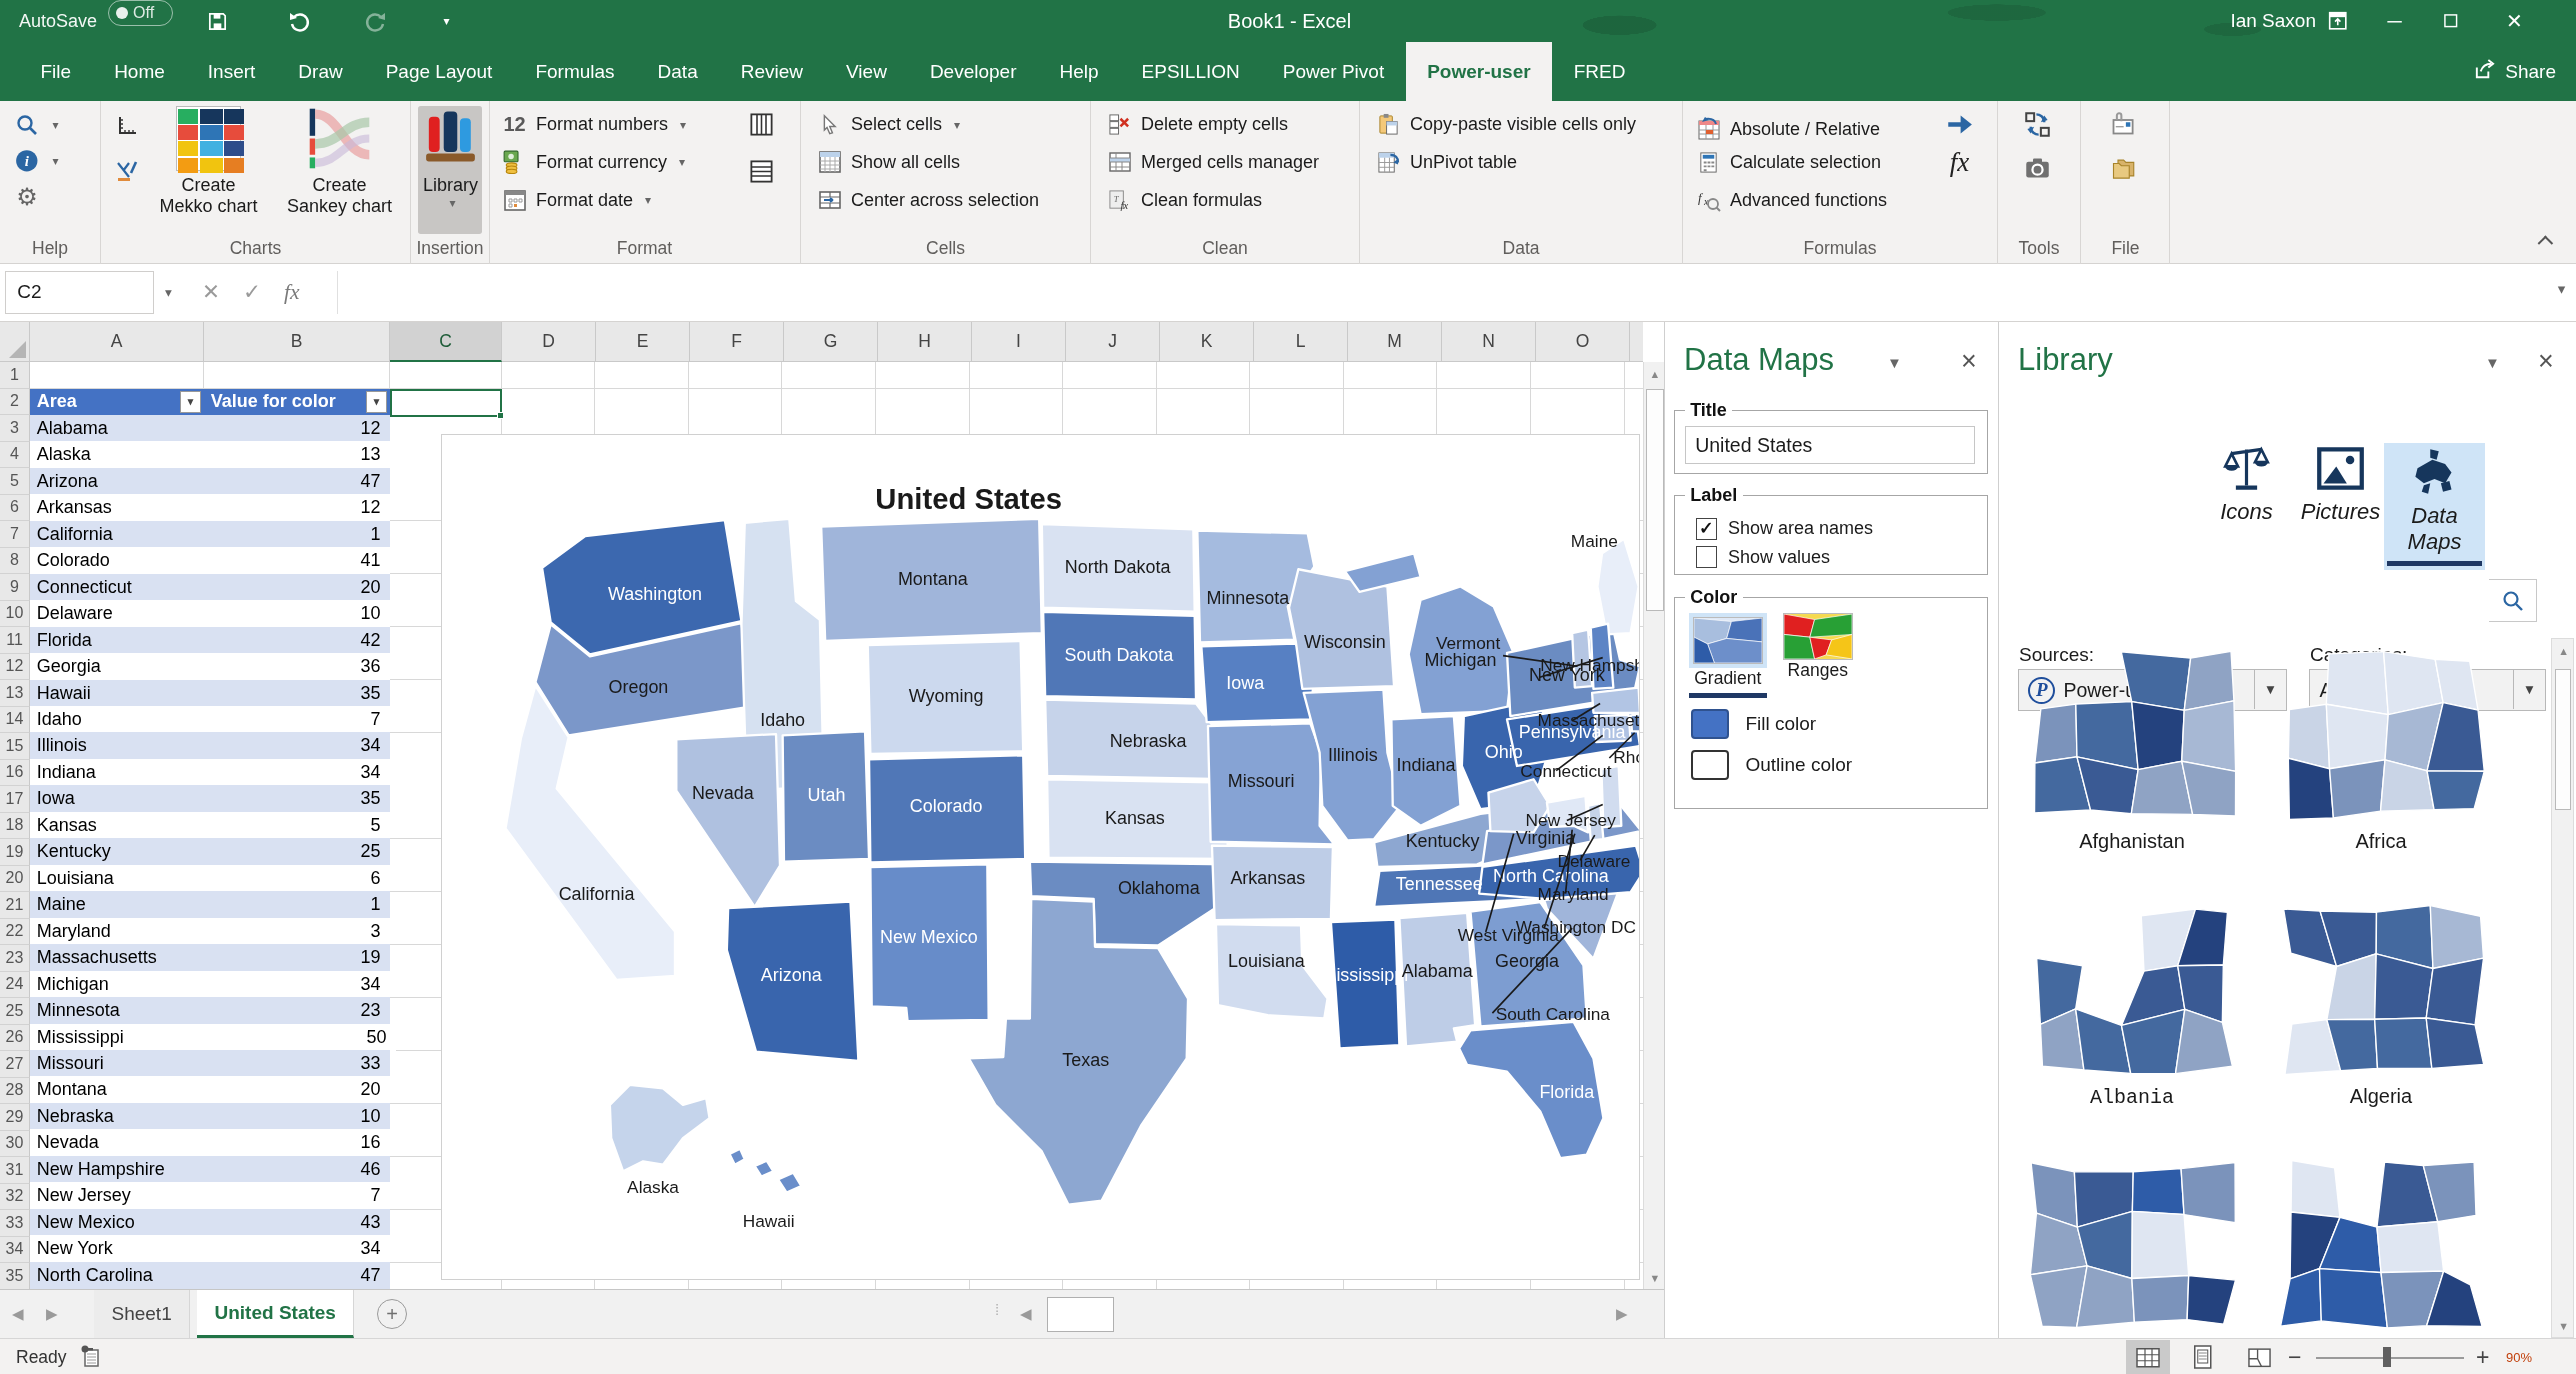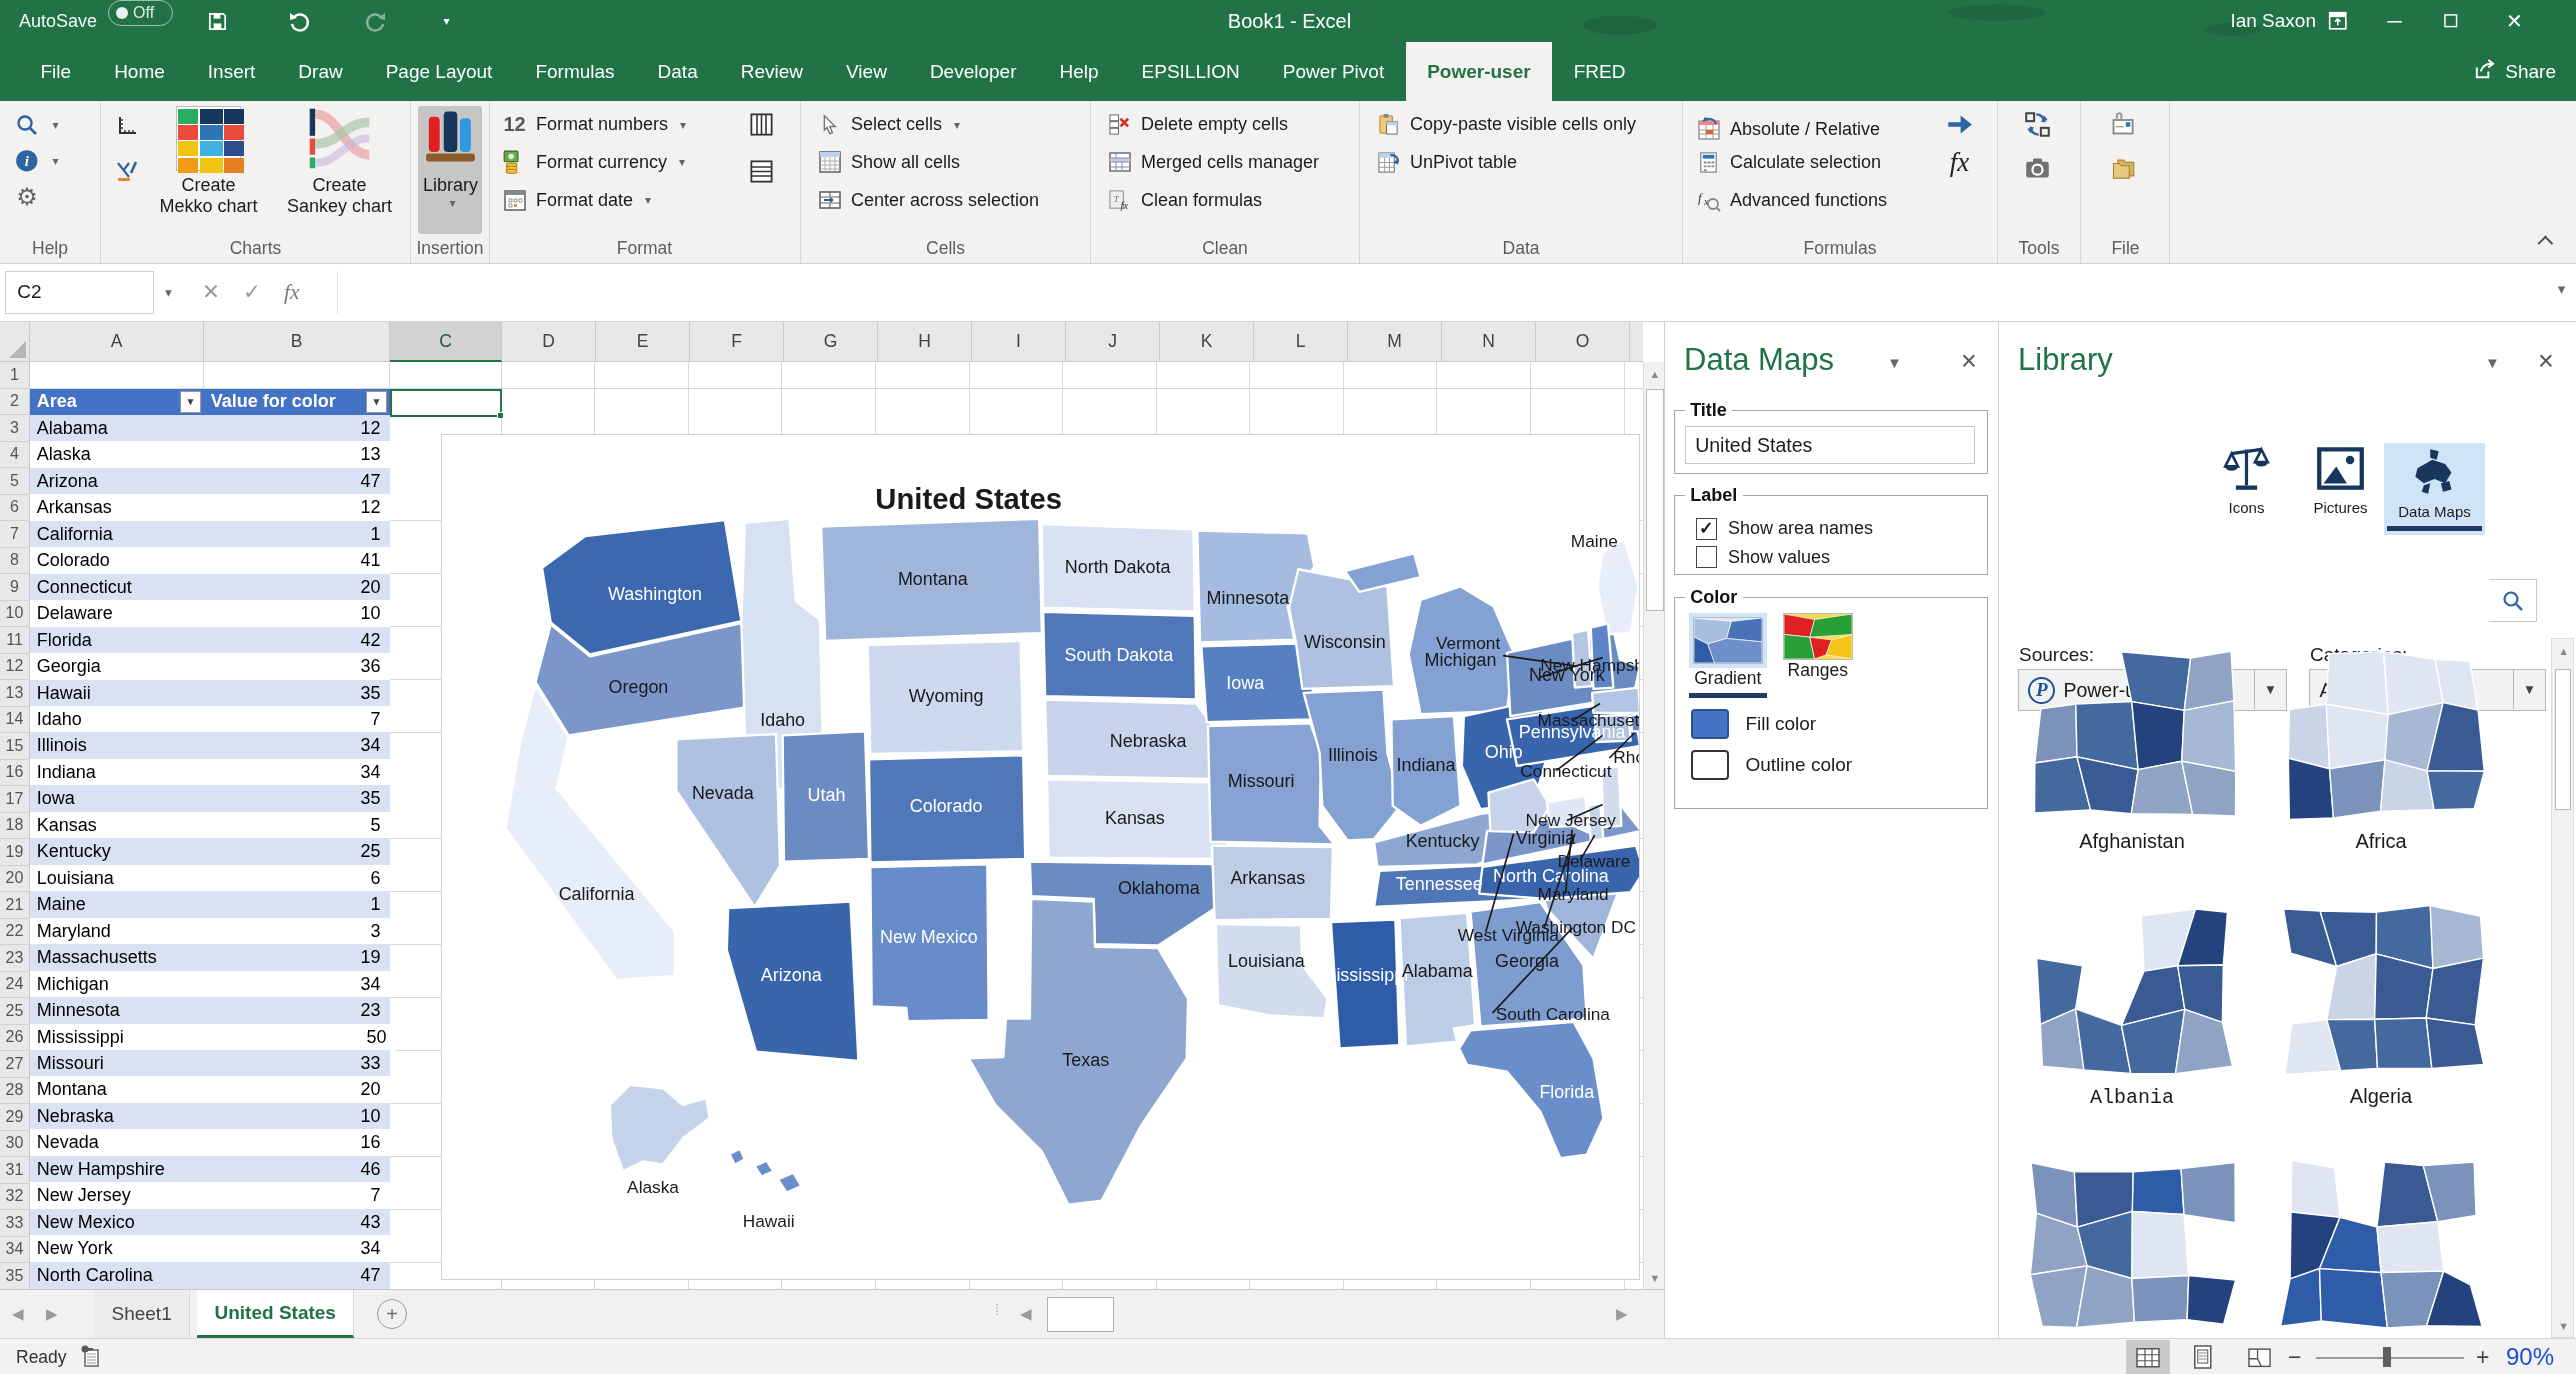--- a/index.html
+++ b/index.html
@@ -101,21 +101,21 @@
   .cbx { width:21.5px; height:21.5px; border:1.3px solid #444; background:#fff; display:flex; align-items:center; justify-content:center; font-size:17.5px; font-weight:bold; color:#111; }
   .swrow { display:flex; align-items:center; gap:16px; margin:10.8px 0 0 6.7px; font-size:19px; color:#1b1b1b; }
   .swatch { width:38px; height:30px; border-radius:4px; }
   .thumbsel { display:flex; gap:16px; margin-left:4px; }
   .cthumb { text-align:center; font-size:17.5px; color:#1b1b1b; }
   .cthumb .box { width:70px; height:47px; border:0.7px solid #bbb; }
   .cthumb.on .wrap { background:#cfe4f7; padding:4px; }
   .cthumb .ul { height:4.7px; background:#1f3864; margin-top:4px; }
 
   
-  .libtab { position:absolute; top:121px; width:101px; text-align:center; font-size:15px; color:#1b1b1b; }
+  .libtab { position:absolute; top:121px; width:101px; text-align:center; font-size:22px; color:#1b1b1b;font-style:italic; }
   .libtab .ic { width:51px; height:51px; margin:0 auto 5.4px auto; }
   .libtab.on .inner { background:#cfe4f7; padding:4px 2.7px; }
   .libtab.on .ul { height:5.4px; background:#1f3864; margin-top:5.4px; }
   #lib-search { position:absolute; left:19px; top:257px; width:471px; height:43px; border:1.3px solid #c8c8c8; font-size:19px; font-style:italic; color:#a0a0a0; display:flex; align-items:center; padding-left:10.8px; }
   #lib-search-btn { position:absolute; left:490px; top:257px; width:48px; height:43px; border:1.3px solid #c8c8c8; border-left:none; display:flex; align-items:center; justify-content:center; }
   .liblabel { position:absolute; font-size:19px; color:#1b1b1b; }
   .libdd { position:absolute; height:42px; background:#f2f2f2; border:1.3px solid #b8b8b8; display:flex; align-items:center; font-size:19.5px; color:#1b1b1b; padding-left:9.4px; gap:8px; }
   .libdd .dda { position:absolute; right:0; top:0; width:32px; height:39px; border-left:1.3px solid #b8b8b8; display:flex; align-items:center; justify-content:center; font-size:13.5px; color:#444; }
   .plogo { width:27px; height:27px; border:2px solid #1f4e9c; border-radius:50%; color:#1f4e9c; font-family:"Liberation Serif",serif; font-style:italic; font-weight:bold; font-size:19px; display:flex; align-items:center; justify-content:center; }
   .libcell { position:absolute; width:242px; text-align:center; }
@@ -127,21 +127,21 @@
   
   #statusbar { position:absolute; left:0; top:1338px; width:2576px; height:36px; background:#f3f2f1; border-top:0.7px solid #d6d6d6; font-size:17.5px; color:#333; }
   #status-ready { position:absolute; left:16px; top:0; height:36px; display:flex; align-items:center; }
   #macro-icon { position:absolute; left:81px; top:5.4px; }
   .vbtn { position:absolute; top:1.3px; width:44px; height:34px; display:flex; align-items:center; justify-content:center; }
   .vbtn.on { background:#cacaca; }
   #zoom-track { position:absolute; left:2316px; top:17.5px; width:148px; height:2px; background:#9a9a9a; }
   #zoom-notch { position:absolute; left:2389px; top:12px; width:2px; height:12px; background:#9a9a9a; }
   #zoom-thumb { position:absolute; left:2383px; top:8px; width:8px; height:20px; background:#606060; }
   .zbtn { position:absolute; top:0; height:36px; display:flex; align-items:center; font-size:23px; color:#444; }
-  #zoom-level { position:absolute; left:2506px; top:0; height:36px; display:flex; align-items:center; font-size:24px; color:#1d4ed8; }
+  #zoom-level { position:absolute; left:2506px; top:0; height:36px; display:flex; align-items:center; font-size:13px; color:#c2410c; }
 </style>
 </head>
 <body>
 
 <div id="app">
 
   <div id="titlebar">
     <div class="deco"></div>
     <div class="qa" id="autosave-label">AutoSave</div>
     <div class="qa" id="autosave-pill">

